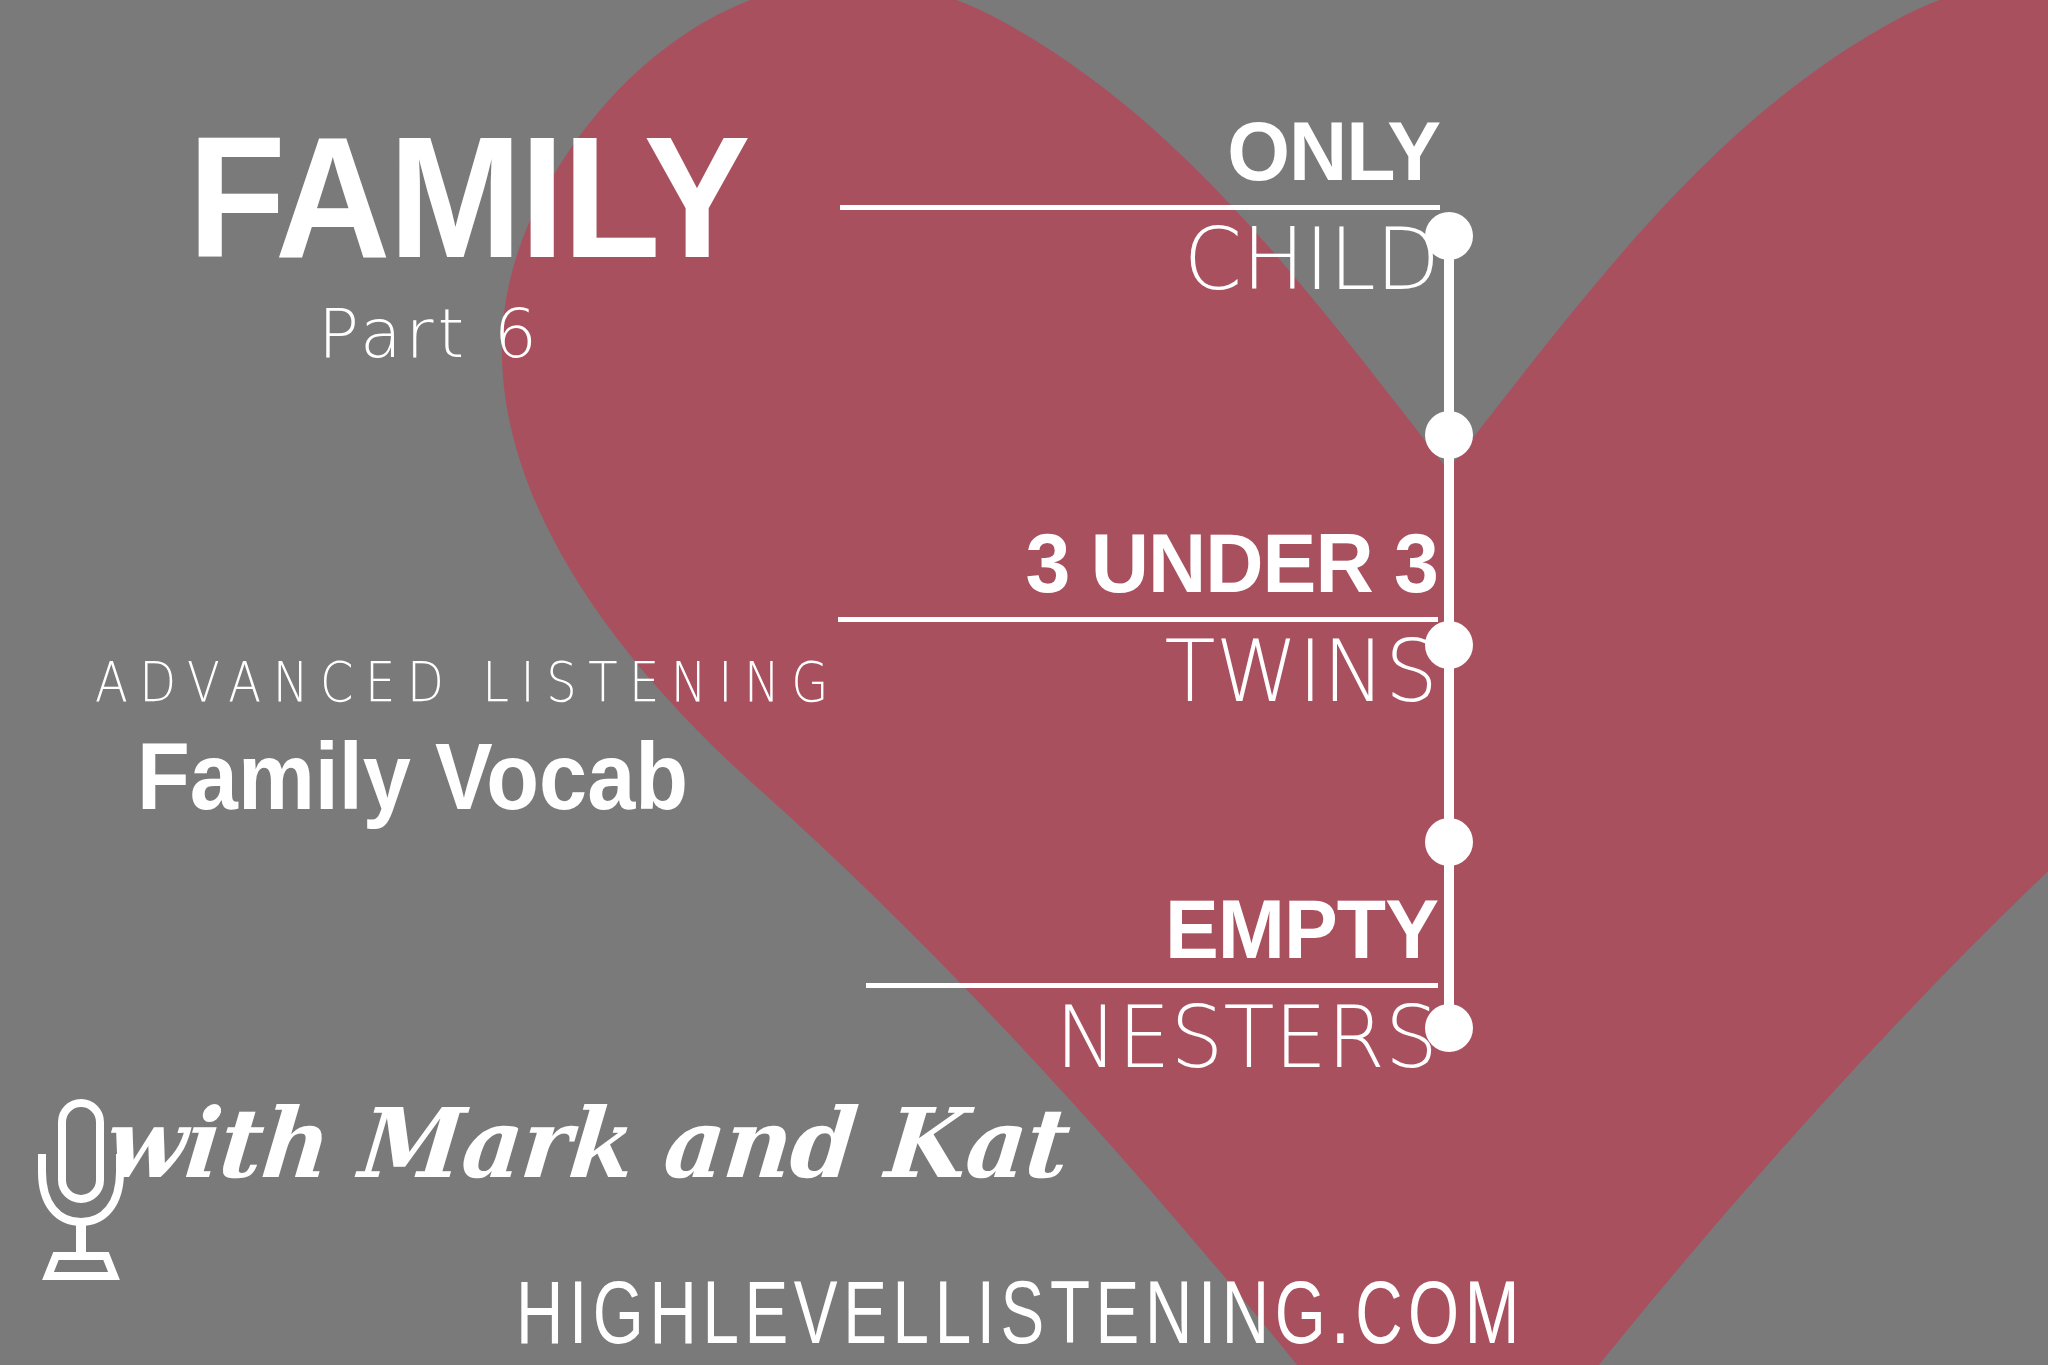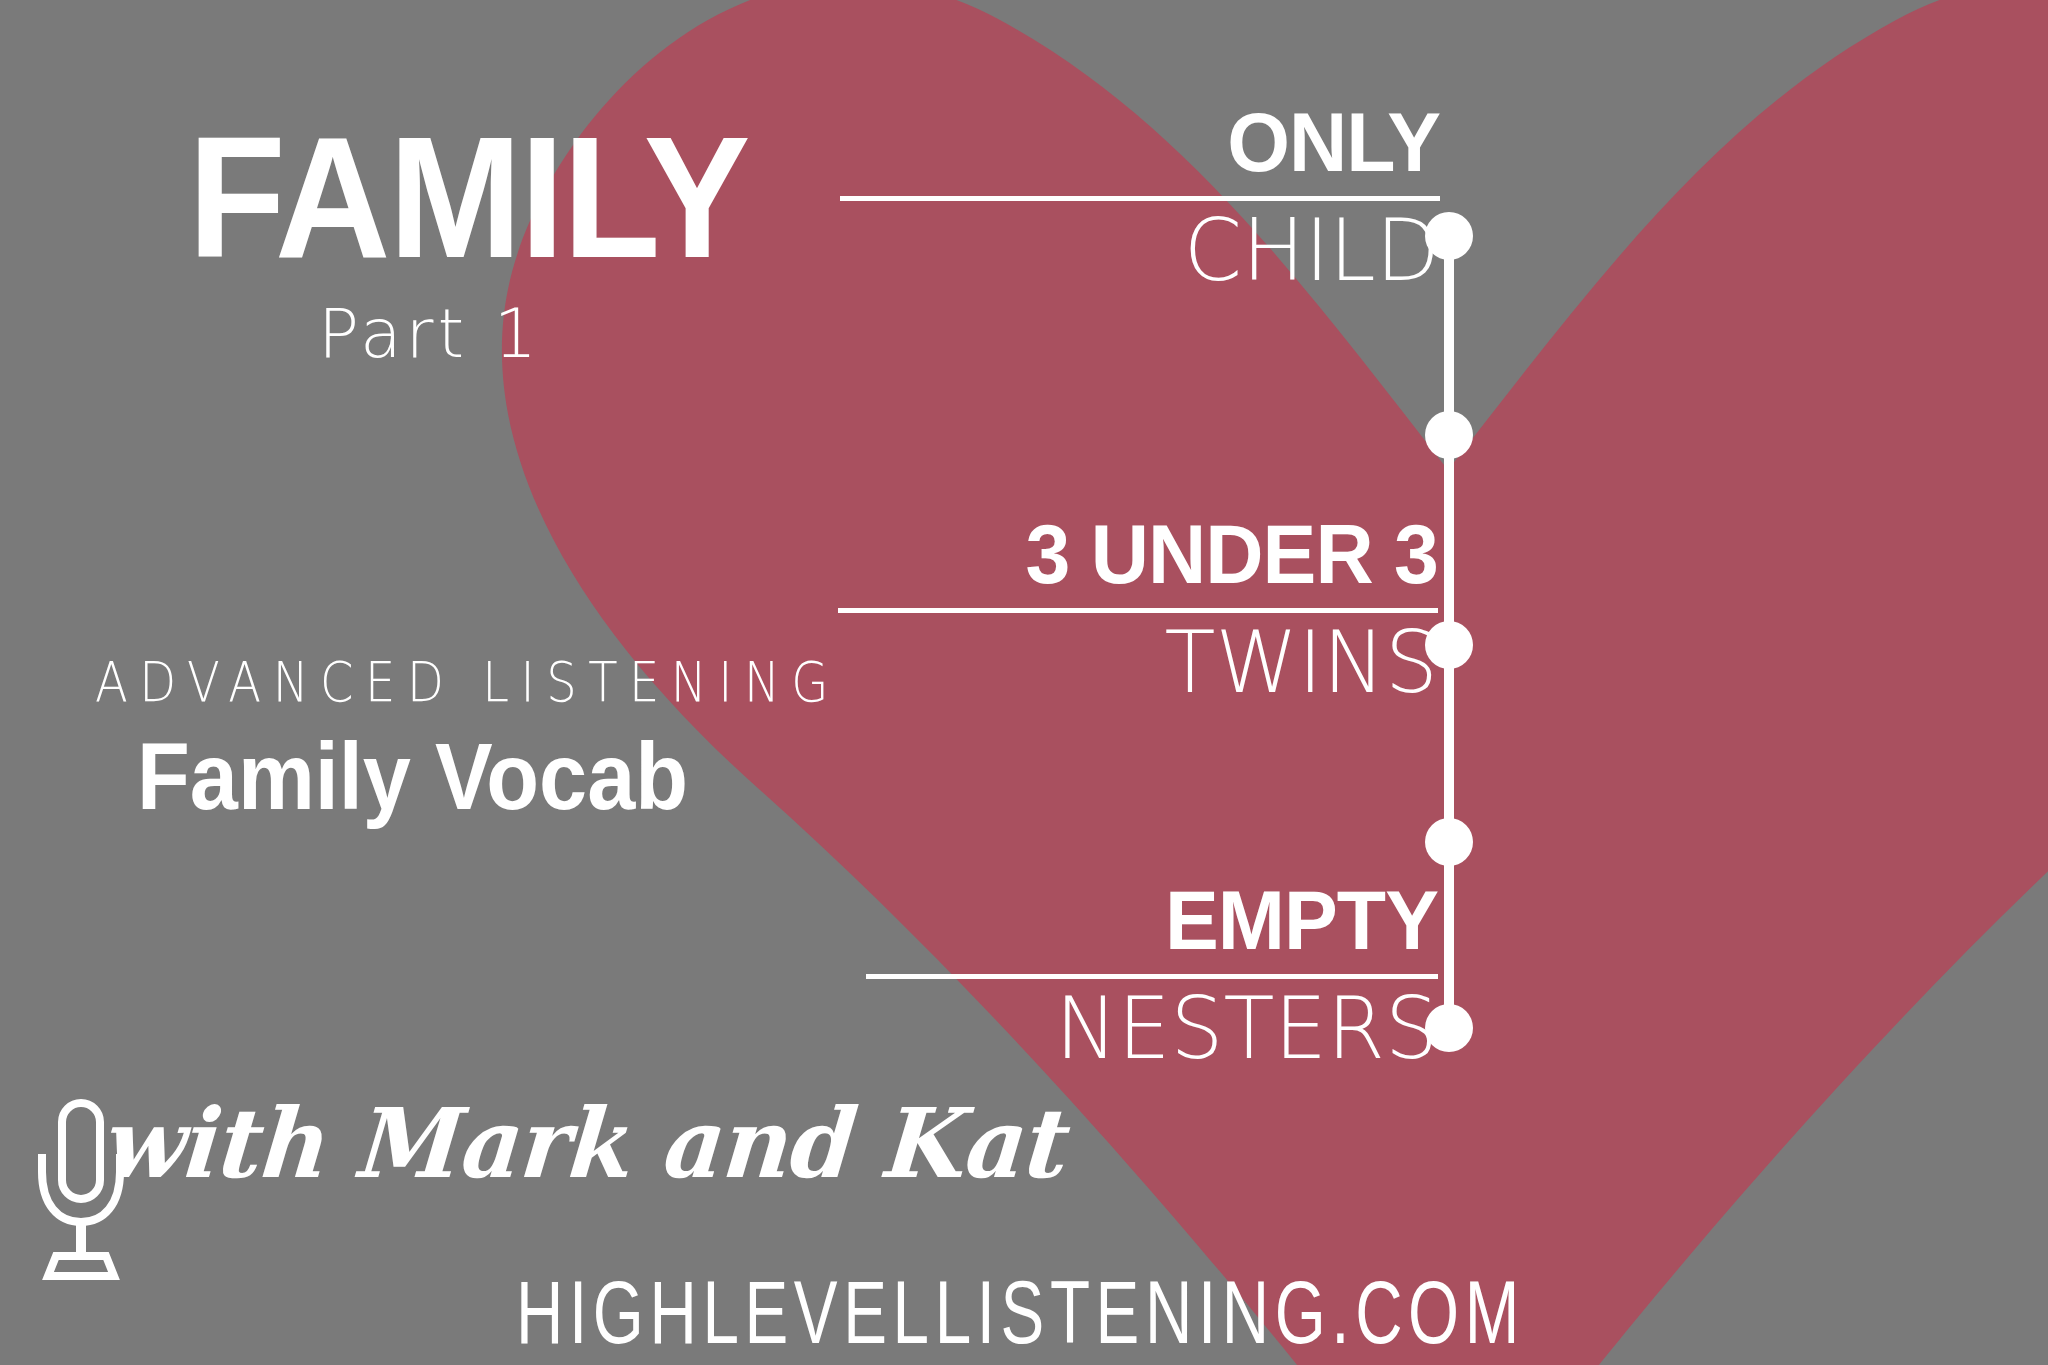--- a/index.html
+++ b/index.html
@@ -88,21 +88,21 @@
   }
   .entry .rule{
     height:5px;background:#ffffff;margin:12px 0 6px 0;
   }
   .entry .bot-word{
     font-family:"DejaVu Sans",sans-serif;
     font-weight:300;color:#ffffff;line-height:1.02;
     font-size:86px;letter-spacing:0px;white-space:nowrap;
     transform:scaleX(0.97);
   }
-  .entry.align-right{text-align:right;}
+  .entry.align-right{text-align:right;margin-top:9px;}
   .entry.align-left{text-align:left;}
   .entry.align-right .top-word{transform-origin:right center;}
   .entry.align-right .bot-word{transform-origin:right center;}
   .entry.align-left .top-word{transform-origin:left center;}
   .entry.align-left .bot-word{transform-origin:left center;}
 
   
   #entry-only-child{left:840px;top:100px;width:600px;}
   #entry-my-youngest{left:1478px;top:300px;width:560px;}
   #entry-3-under-3{left:838px;top:512px;width:600px;}
@@ -125,21 +125,21 @@
                C 2136 -110, 2340 108, 2384 272
                C 2426 430, 2336 612, 2136 790
                C 1766 1120, 1448 1560, 1448 1560 Z" fill="#a9505f"></path>
     </svg>
   </div>
 
   <div class="left-col">
 
     <div class="title-family">FAMILY</div>
 
-    <div class="title-part">Part 1</div>
+    <div class="title-part">Part 6</div>
 
     <div class="sub-advanced">ADVANCED LISTENING</div>
 
     <div class="sub-vocab">Family Vocab</div>
 
     <div class="mic-icon">
       <svg width="110" height="182" viewBox="0 0 110 182" xmlns="http://www.w3.org/2000/svg" aria-hidden="true">
         <rect x="36" y="5" width="38" height="96" rx="19" ry="19" fill="none" stroke="#ffffff" stroke-width="8"></rect>
         <path d="M16 56 L16 74 C16 106 32 124 55 124 C78 124 94 106 94 74 L94 56" fill="none" stroke="#ffffff" stroke-width="8" stroke-linecap="butt"></path>
         <rect x="50" y="124" width="10" height="34" fill="#ffffff"></rect>

